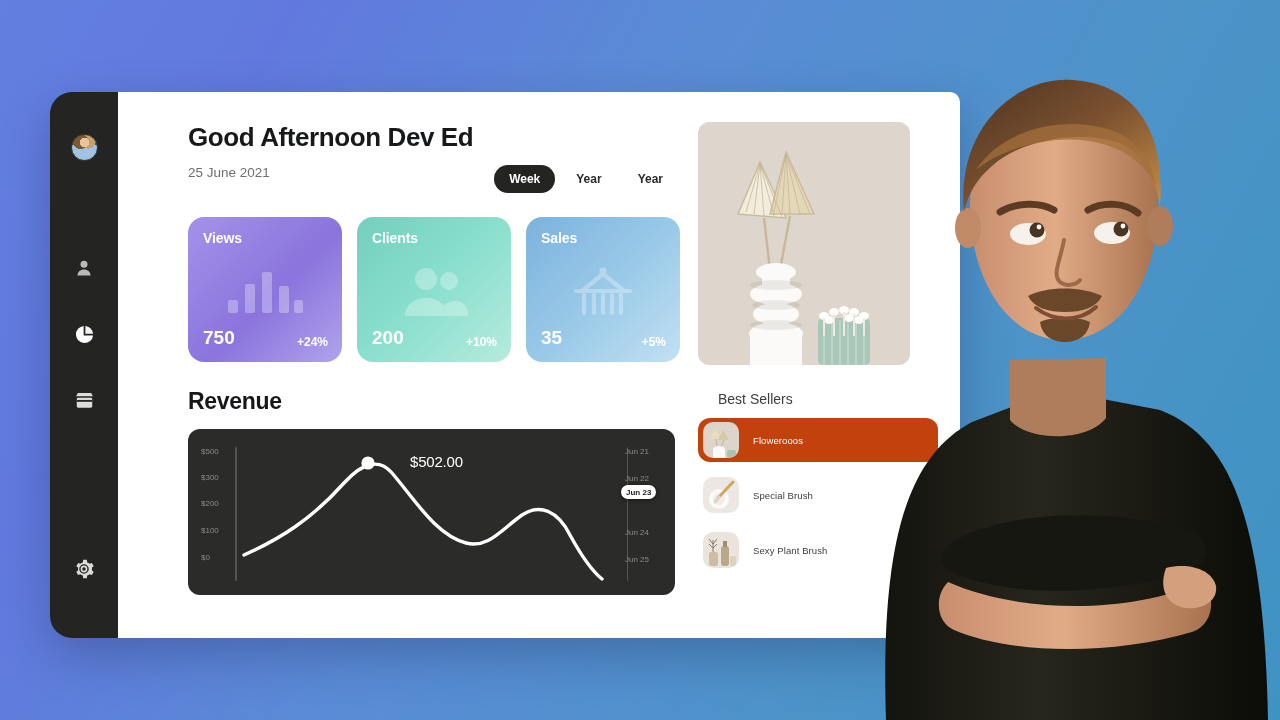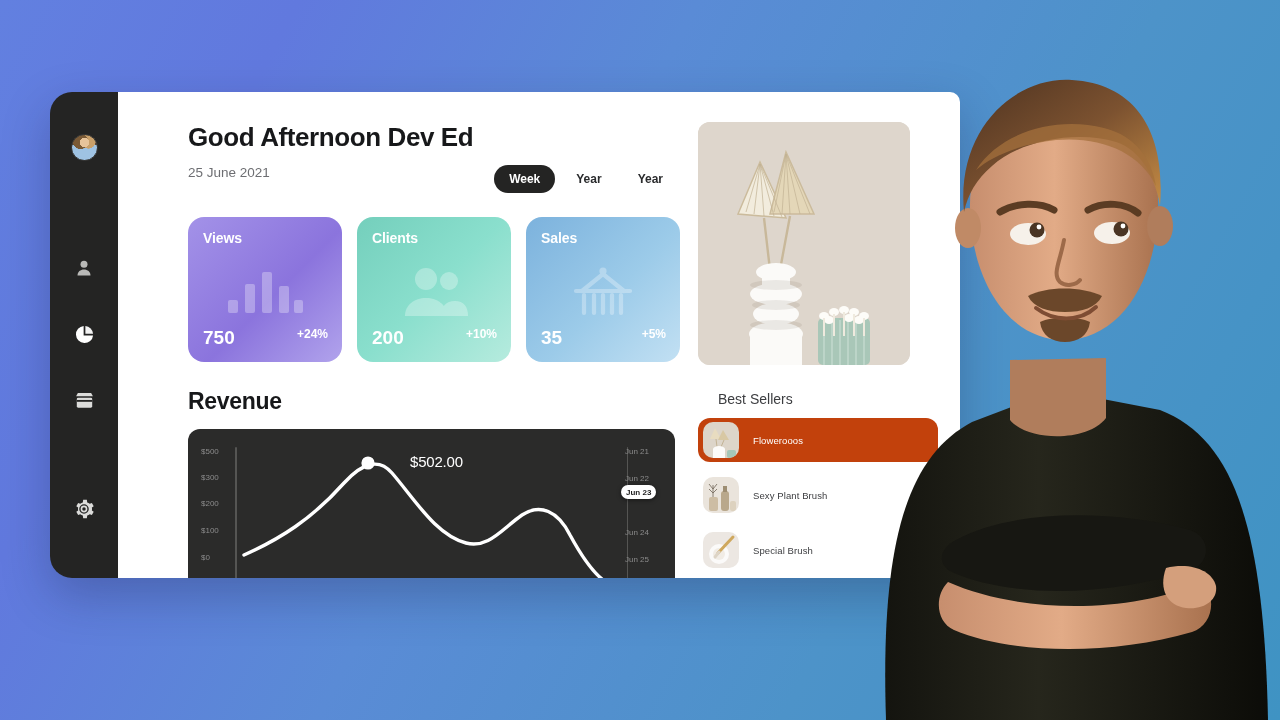--- a/index.html
+++ b/index.html
@@ -6,21 +6,21 @@
   html, body { width:1280px; height:720px; overflow:hidden; }
   body {
     font-family: "Liberation Sans", sans-serif;
     background: linear-gradient(118deg, #6280e0 0%, #6179de 18%, #5a8bd6 42%, #4d93c9 70%, #3f93c3 100%);
     position: relative;
   }
 
   
   #dashboard {
     position:absolute; left:50px; top:92px;
-    width:910px; height:486px;
+    width:910px; height:546px;
     display:flex;
     border-radius:22px 10px 10px 22px;
     box-shadow:0 18px 48px rgba(20,30,70,.28);
   }
 
   
   #sidebar {
     width:68px; flex:0 0 68px;
     background:#242423;
     border-radius:22px 0 0 22px;
@@ -73,21 +73,21 @@
     color:#fff; cursor:pointer;
   }
   .stat .title { font-size:14px; font-weight:bold; letter-spacing:-.1px; }
   .stat .glyph {
     position:absolute; left:0; right:0; top:42px; height:68px;
     display:flex; align-items:center; justify-content:center;
     opacity:.3;
   }
   .stat .bottom {
     position:absolute; left:15px; right:14px; bottom:13px;
-    display:flex; align-items:flex-start;margin-top:45px;
+    display:flex; align-items:flex-end;margin-top:45px;
   }
   .stat .val { font-size:19px; font-weight:bold; }
   .stat .pct { margin-left:auto; font-size:12px; font-weight:bold; }
   .stat.views  { background:linear-gradient(135deg,#a392e8 0%,#8b74dd 55%,#b1a3ec 100%); }
   .stat.clients{ background:linear-gradient(135deg,#74cfbc 0%,#8adfcd 50%,#b6ebde 100%); }
   .stat.sales  { background:linear-gradient(135deg,#7cb2dd 0%,#9ccbe9 55%,#c2e0f3 100%); }
 
   
   #rev-title { font-size:23px; font-weight:bold; color:#17181a; margin-top:26px; letter-spacing:-.3px; }
   #chart-card {
@@ -331,45 +331,45 @@
             <rect x="10" y="27" width="12" height="9" fill="#fcfbf9"></rect>
             <rect x="24" y="28" width="9" height="8" rx="2" fill="#a5c6b7"></rect>
           </svg>
         </div>
         <div class="sname">Flowerooos</div>
       </div>
 
       <div class="seller">
         <div class="thumb">
           <svg width="36" height="36" viewBox="0 0 36 36">
+            <rect width="36" height="36" fill="#ece7e2"></rect>
+            <circle cx="16" cy="22" r="10" fill="#fbfaf9"></circle>
+            <circle cx="16" cy="22" r="6" fill="#f1ece5"></circle>
+            <path d="M30 5 L15 21" stroke="#cfa85e" stroke-width="3" stroke-linecap="round"></path>
+            <path d="M16 20 L12 25" stroke="#ddd4c6" stroke-width="3" stroke-linecap="round"></path>
+          </svg>
+        </div>
+        <div class="sname">Special Brush</div>
+      </div>
+
+      <div class="seller">
+        <div class="thumb">
+          <svg width="36" height="36" viewBox="0 0 36 36">
             <rect width="36" height="36" fill="#eae4dc"></rect>
             <g stroke="#6f6356" stroke-width=".8" fill="none">
               <path d="M10 20 L10 8M10 12 L6 7M10 12 L14 7M10 16 L6 12M10 16 L14 12"></path>
             </g>
             <rect x="6" y="20" width="9" height="14" rx="2" fill="#cdbda4"></rect>
             <rect x="18" y="14" width="8" height="20" rx="3" fill="#b9a88c"></rect>
             <rect x="20" y="9" width="4" height="6" fill="#a89madd"></rect>
             <rect x="20" y="9" width="4" height="6" fill="#9d8d72"></rect>
             <rect x="27" y="24" width="6" height="10" rx="2" fill="#ddd2bf"></rect>
           </svg>
         </div>
         <div class="sname">Sexy Plant Brush</div>
-      </div>
-
-      <div class="seller">
-        <div class="thumb">
-          <svg width="36" height="36" viewBox="0 0 36 36">
-            <rect width="36" height="36" fill="#ece7e2"></rect>
-            <circle cx="16" cy="22" r="10" fill="#fbfaf9"></circle>
-            <circle cx="16" cy="22" r="6" fill="#f1ece5"></circle>
-            <path d="M30 5 L15 21" stroke="#cfa85e" stroke-width="3" stroke-linecap="round"></path>
-            <path d="M16 20 L12 25" stroke="#ddd4c6" stroke-width="3" stroke-linecap="round"></path>
-          </svg>
-        </div>
-        <div class="sname">Special Brush</div>
       </div>
     </div>
   </div>
 </div>
 
 <svg id="person" viewBox="0 0 420 650">
   <defs>
     <linearGradient id="skin" x1="0" y1="0" x2="1" y2="0">
       <stop offset="0" stop-color="#c78e6e"></stop>
       <stop offset=".45" stop-color="#e2ab87"></stop>

